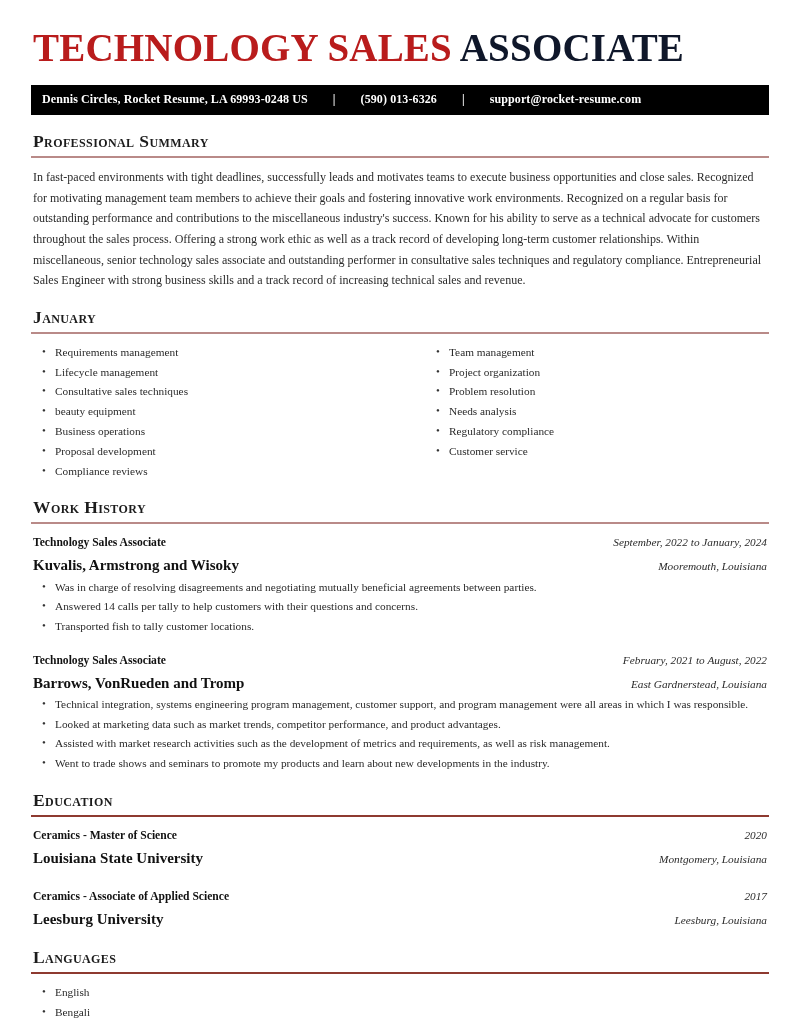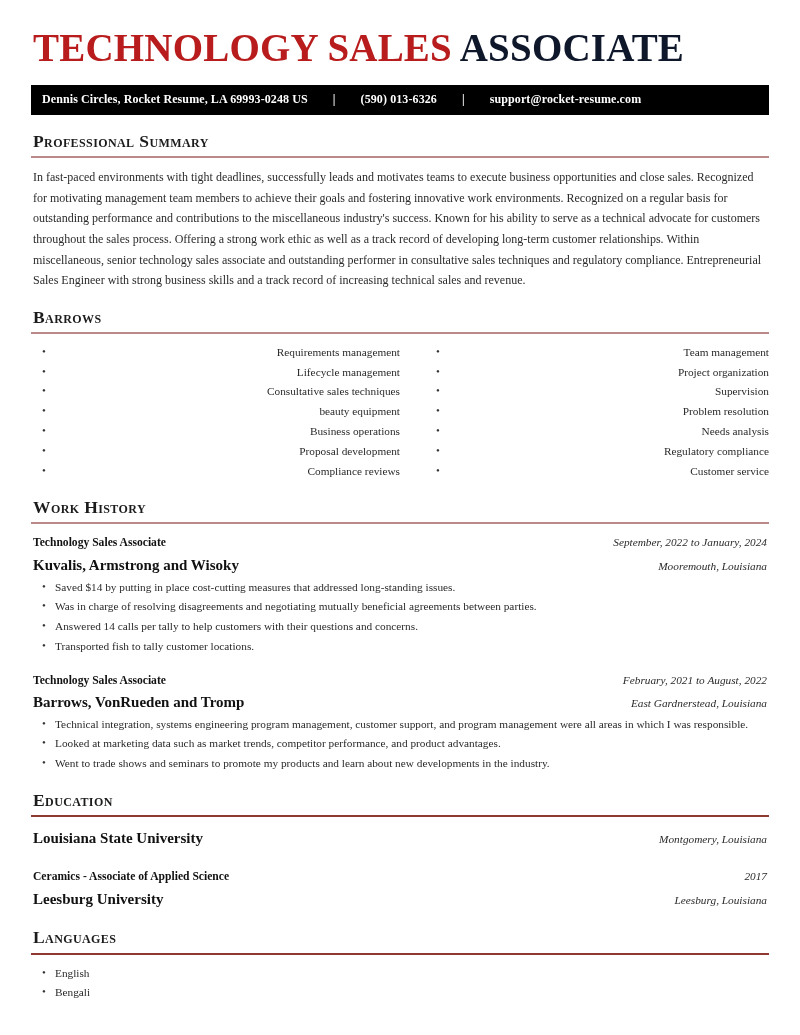--- a/index.html
+++ b/index.html
@@ -105,21 +105,20 @@
     position: absolute;
     left: 11px;
     top: -1px;
     font-size: 11px;
     color: #333;
   }
 
   .skills-cols {
     display: flex;
     gap: 0;
-    text-align: right;
   }
   .skills-col { width: 50%; box-sizing: border-box; }
   .skills-col.right { padding-left: 25px; }
   .entry-row {
     display: flex;
     justify-content: space-between;
     align-items: baseline;
     line-height: 1.62;
     margin: 0 2px;
   }
@@ -170,39 +169,38 @@
     </div>
   </div>
 
   <div class="section">
     <div class="section-heading">Professional Summary</div>
     <div class="rule"></div>
     <p class="summary">In fast-paced environments with tight deadlines, successfully leads and motivates teams to execute business opportunities and close sales. Recognized for motivating management team members to achieve their goals and fostering innovative work environments. Recognized on a regular basis for outstanding performance and contributions to the miscellaneous industry's success. Known for his ability to serve as a technical advocate for customers throughout the sales process. Offering a strong work ethic as well as a track record of developing long-term customer relationships. Within miscellaneous, senior technology sales associate and outstanding performer in consultative sales techniques and regulatory compliance. Entrepreneurial Sales Engineer with strong business skills and a track record of increasing technical sales and revenue.</p>
   </div>
 
   <div class="section">
-    <div class="section-heading">Barrows</div>
+    <div class="section-heading">January</div>
     <div class="rule"></div>
     <div class="skills-cols">
       <div class="skills-col left">
         <ul class="bullets" id="skills-left">
             <li>Requirements management</li>
             <li>Lifecycle management</li>
             <li>Consultative sales techniques</li>
             <li>beauty equipment</li>
             <li>Business operations</li>
             <li>Proposal development</li>
             <li>Compliance reviews</li>
           </ul>
       </div>
       <div class="skills-col right">
         <ul class="bullets" id="skills-right">
             <li>Team management</li>
             <li>Project organization</li>
-            <li>Supervision</li>
             <li>Problem resolution</li>
             <li>Needs analysis</li>
             <li>Regulatory compliance</li>
             <li>Customer service</li>
           </ul>
       </div>
     </div>
   </div>
 
   <div class="section">
@@ -212,49 +210,53 @@
         <div class="entry-block">
           <div class="entry-row">
             <span class="entry-left-1">Technology Sales Associate</span>
             <span class="entry-right-1">September, 2022 to January, 2024</span>
           </div>
           <div class="entry-row">
             <span class="entry-left-2">Kuvalis, Armstrong and Wisoky</span>
             <span class="entry-right-2">Mooremouth, Louisiana</span>
           </div>
           <ul class="bullets entry-bullets">
-            <li>Saved $14 by putting in place cost-cutting measures that addressed long-standing issues.</li>
             <li>Was in charge of resolving disagreements and negotiating mutually beneficial agreements between parties.</li>
             <li>Answered 14 calls per tally to help customers with their questions and concerns.</li>
             <li>Transported fish to tally customer locations.</li>
           </ul>
         </div>
         <div class="entry-block">
           <div class="entry-row">
             <span class="entry-left-1">Technology Sales Associate</span>
             <span class="entry-right-1">February, 2021 to August, 2022</span>
           </div>
           <div class="entry-row">
             <span class="entry-left-2">Barrows, VonRueden and Tromp</span>
             <span class="entry-right-2">East Gardnerstead, Louisiana</span>
           </div>
           <ul class="bullets entry-bullets">
             <li>Technical integration, systems engineering program management, customer support, and program management were all areas in which I was responsible.</li>
             <li>Looked at marketing data such as market trends, competitor performance, and product advantages.</li>
+            <li>Assisted with market research activities such as the development of metrics and requirements, as well as risk management.</li>
             <li>Went to trade shows and seminars to promote my products and learn about new developments in the industry.</li>
           </ul>
         </div>
       </div>
   </div>
 
   <div class="section">
     <div class="section-heading">Education</div>
     <div class="rule strong"></div>
     <div id="education-entries">
         <div class="edu-block">
+          <div class="entry-row">
+            <span class="entry-left-1">Ceramics - Master of Science</span>
+            <span class="entry-right-1">2020</span>
+          </div>
           <div class="entry-row">
             <span class="entry-left-2">Louisiana State University</span>
             <span class="entry-right-2">Montgomery, Louisiana</span>
           </div>
         </div>
         <div class="edu-block">
           <div class="entry-row">
             <span class="entry-left-1">Ceramics - Associate of Applied Science</span>
             <span class="entry-right-1">2017</span>
           </div>

